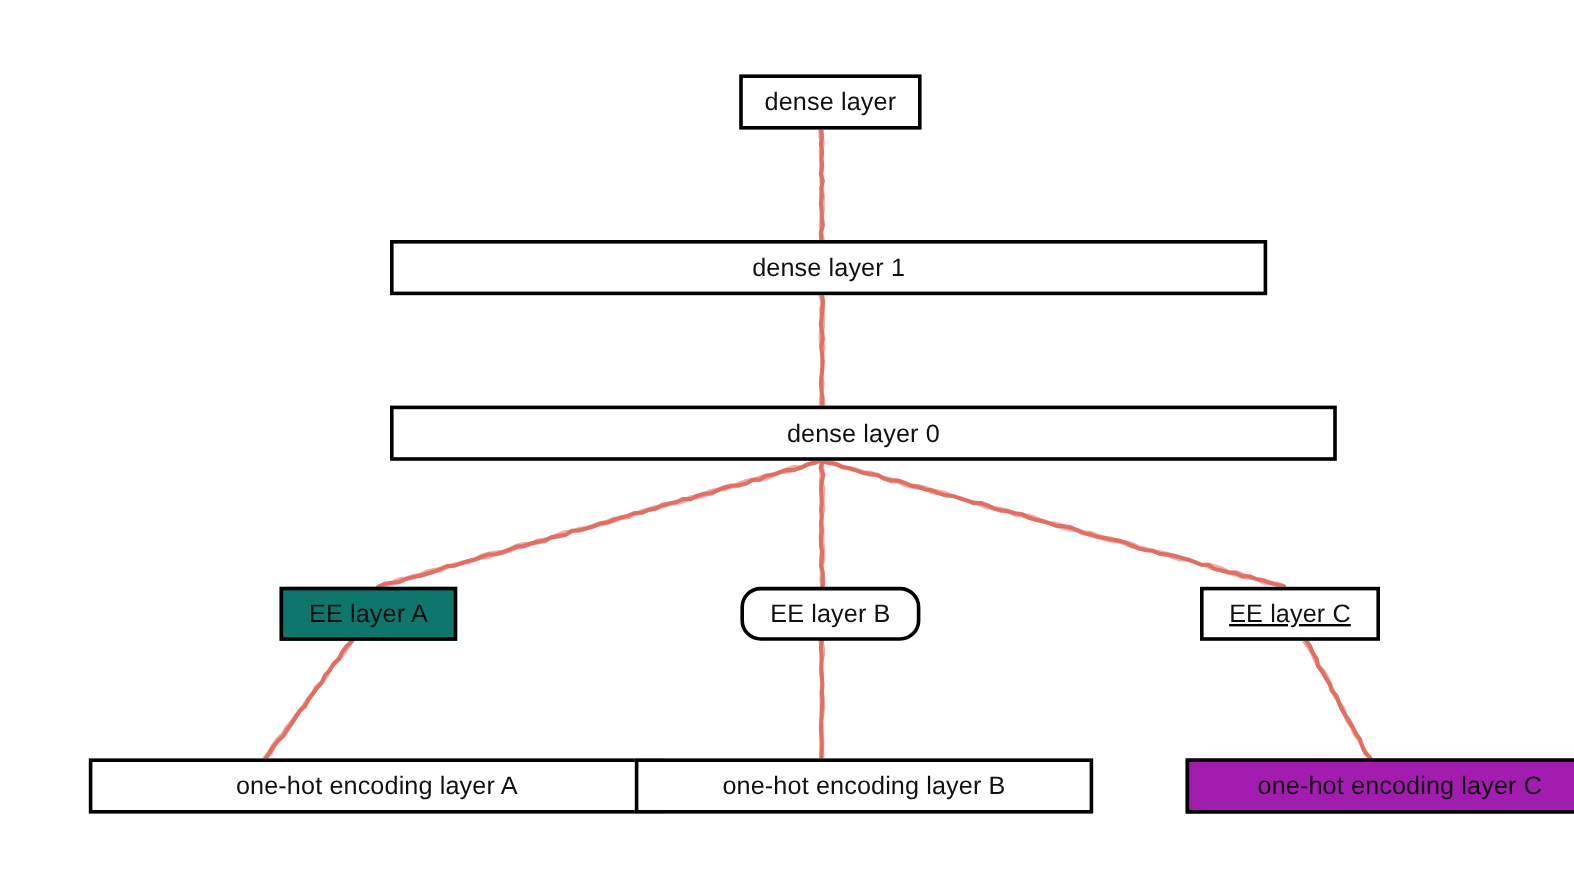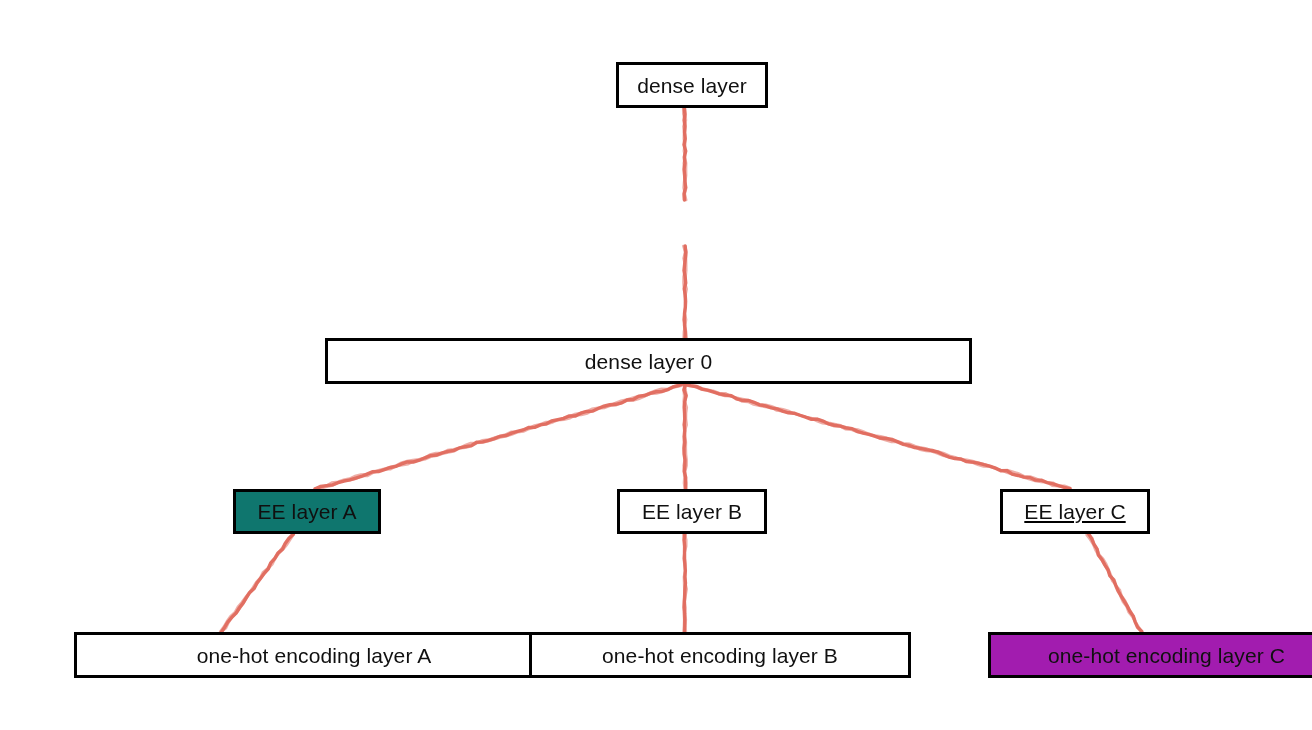--- a/index.html
+++ b/index.html
@@ -87,30 +87,33 @@
         <path d="M1141.12 631.93L1137.48 627.24L1135.07 621.87L1132.17 616.78L1128.50 612.09L1126.41 606.56L1122.83 601.83L1120.42 596.47L1118.85 590.65L1115.98 585.53L1112.19 580.91L1110.11 575.38L1107.45 570.15L1104.57 565.04L1101.56 560.00L1098.23 555.13L1095.33 550.03L1093.20 544.52L1090.00 539.58L1086.42 534.86" fill="none" stroke="#e06b5e" stroke-width="2.4" stroke-linecap="round" stroke-opacity="0.55"></path>
         <path d="M1141.91 631.51L1137.54 627.20L1135.15 621.83L1133.32 616.16L1130.01 611.28L1127.24 606.11L1124.23 601.07L1121.18 596.05L1118.04 591.08L1115.79 585.64L1113.87 580.01L1109.76 575.56L1108.04 569.83L1104.81 564.91L1101.97 559.78L1098.37 555.06L1097.13 549.06L1094.00 544.09L1091.67 538.68L1088.58 533.69" fill="none" stroke="#e06b5e" stroke-width="3.4" stroke-linecap="round" stroke-opacity="0.95"></path>
         <path d="M1141.65 631.65L1138.61 626.62L1135.42 621.69L1133.40 616.11L1129.76 611.41L1127.73 605.84L1125.22 600.53L1121.68 595.78L1119.98 590.03L1116.19 585.42L1113.21 580.37L1110.95 574.92L1108.68 569.48L1106.34 564.08L1103.33 559.04L1099.31 554.55L1097.19 549.03L1094.02 544.07L1092.45 538.26L1087.96 534.02" fill="none" stroke="#e06b5e" stroke-width="2.4" stroke-linecap="round" stroke-opacity="0.55"></path>
       </g>
     </svg>
 
   <div class="node-box" style="left: 616px; top: 62px; width: 152px; height: 46px; border-color: rgb(0, 0, 0); background: rgb(255, 255, 255);">
     <span class="node-label">dense layer</span>
   </div>
 
+  <div class="node-box" style="left: 325px; top: 200px; width: 731px; height: 46px; border-color: rgb(0, 0, 0); background: rgb(255, 255, 255);">
+    <span class="node-label">dense layer 1</span>
+  </div>
 
-  <div class="node-box" style="left: 325px; top: 338px; width: 647px; height: 46px; border-color: rgb(0, 0, 0); background: rgb(255, 255, 255);">
+  <div class="node-box" style="left: 325px; top: 338px; width: 789px; height: 46px; border-color: rgb(0, 0, 0); background: rgb(255, 255, 255);">
     <span class="node-label">dense layer 0</span>
   </div>
 
   <div class="node-box" style="left: 233px; top: 489px; width: 148px; height: 45px; border-color: rgb(0, 0, 0); background: #0f766e;">
     <span class="node-label">EE layer A</span>
   </div>
 
-  <div class="node-box" style="left: 617px; top: 489px; width: 150px; height: 45px; border-color: rgb(0, 0, 0); background: rgb(255, 255, 255);">
+  <div class="node-box" style="left: 617px; top: 489px; width: 150px; height: 45px; border-color: rgb(0, 0, 0); background: rgb(255, 255, 255); border-radius: 17px;">
     <span class="node-label">EE layer B</span>
   </div>
 
   <div class="node-box" style="left: 1000px; top: 489px; width: 150px; height: 45px; border-color: rgb(0, 0, 0); background: rgb(255, 255, 255); text-decoration: underline;">
     <span class="node-label">EE layer C</span>
   </div>
 
   <div class="node-box" style="left: 74px; top: 632px; width: 480px; height: 46px; border-color: rgb(0, 0, 0); background: rgb(255, 255, 255);">
     <span class="node-label">one-hot encoding layer A</span>
   </div>

